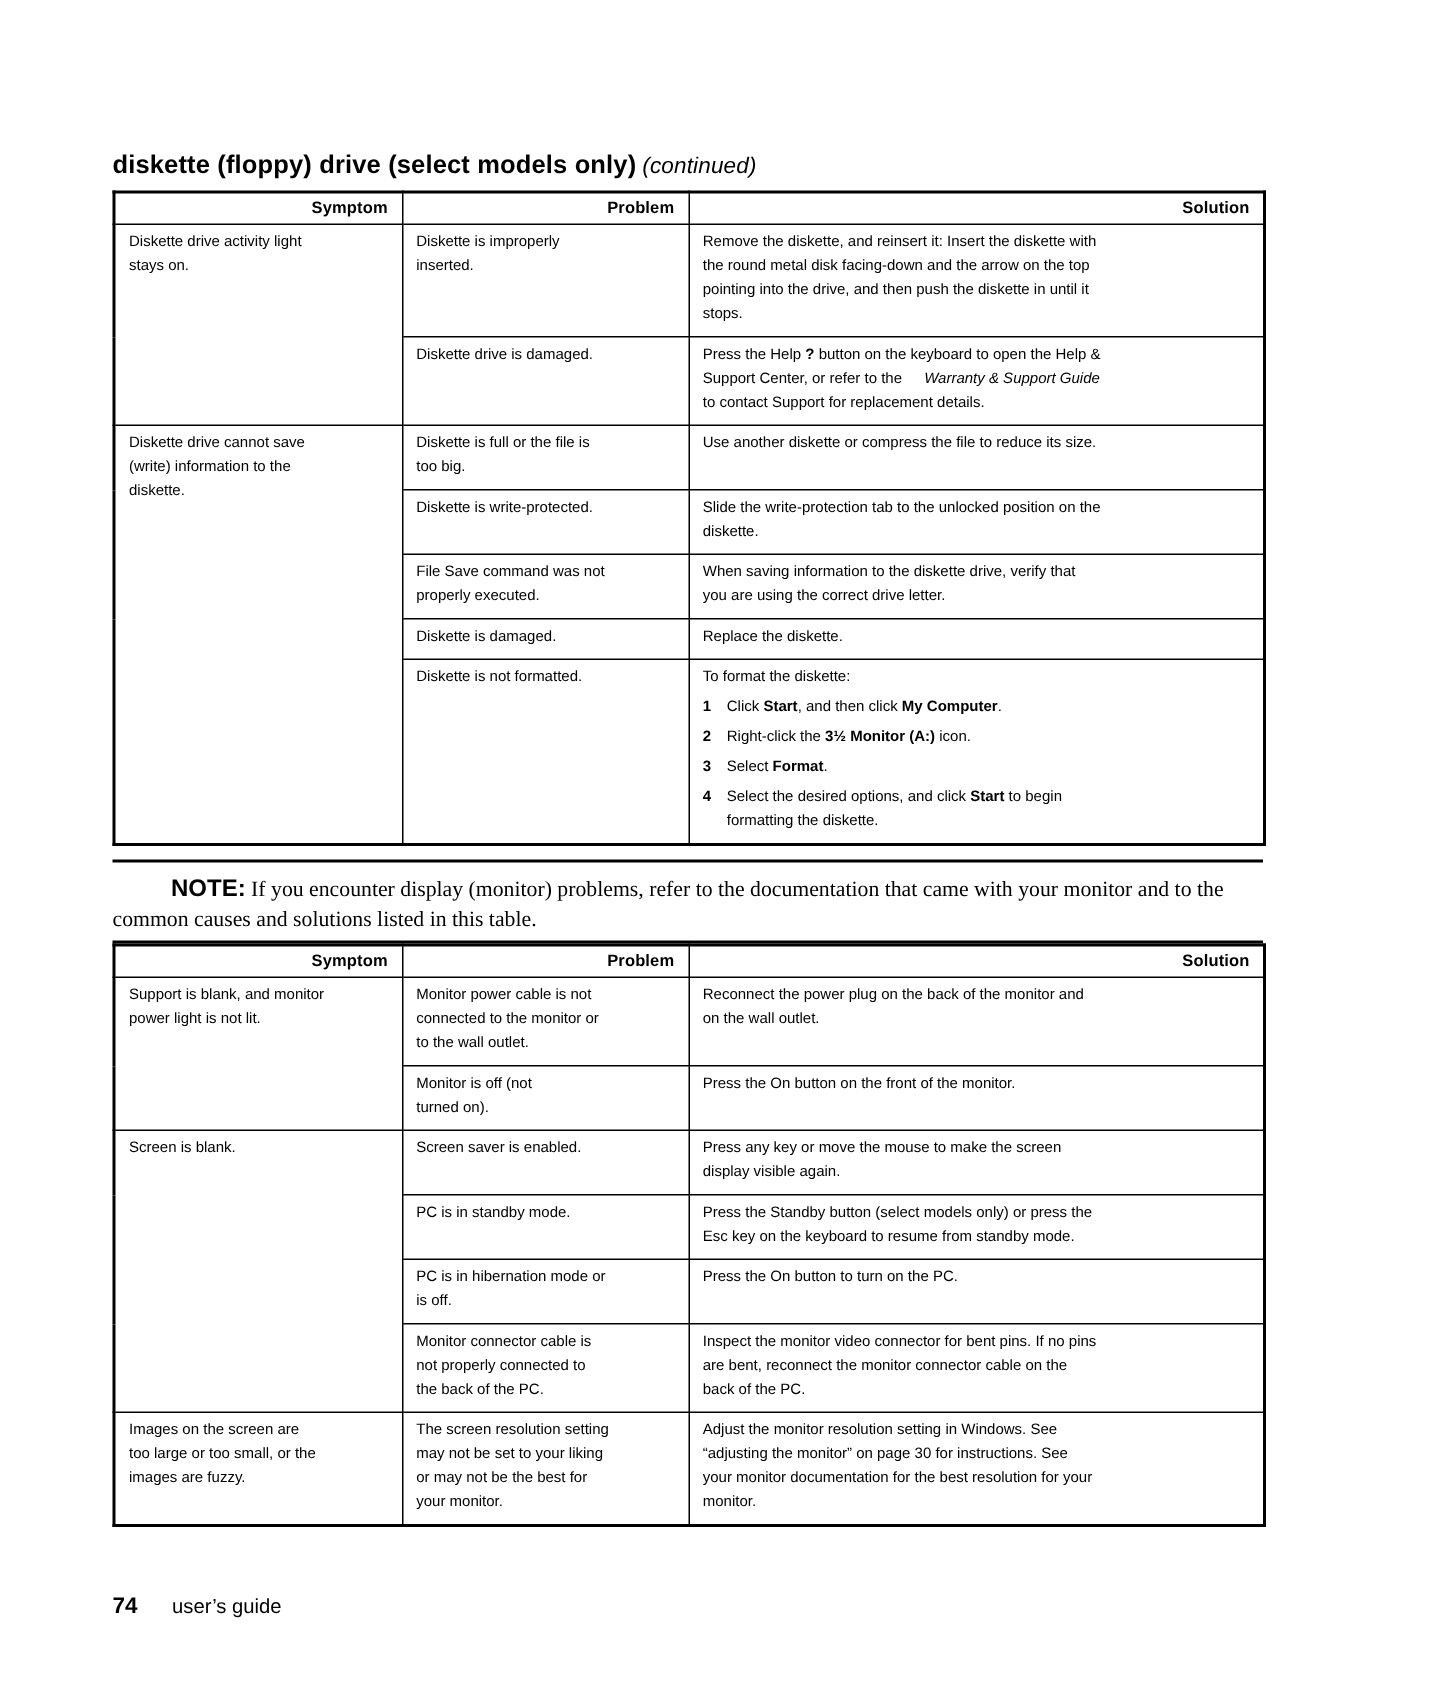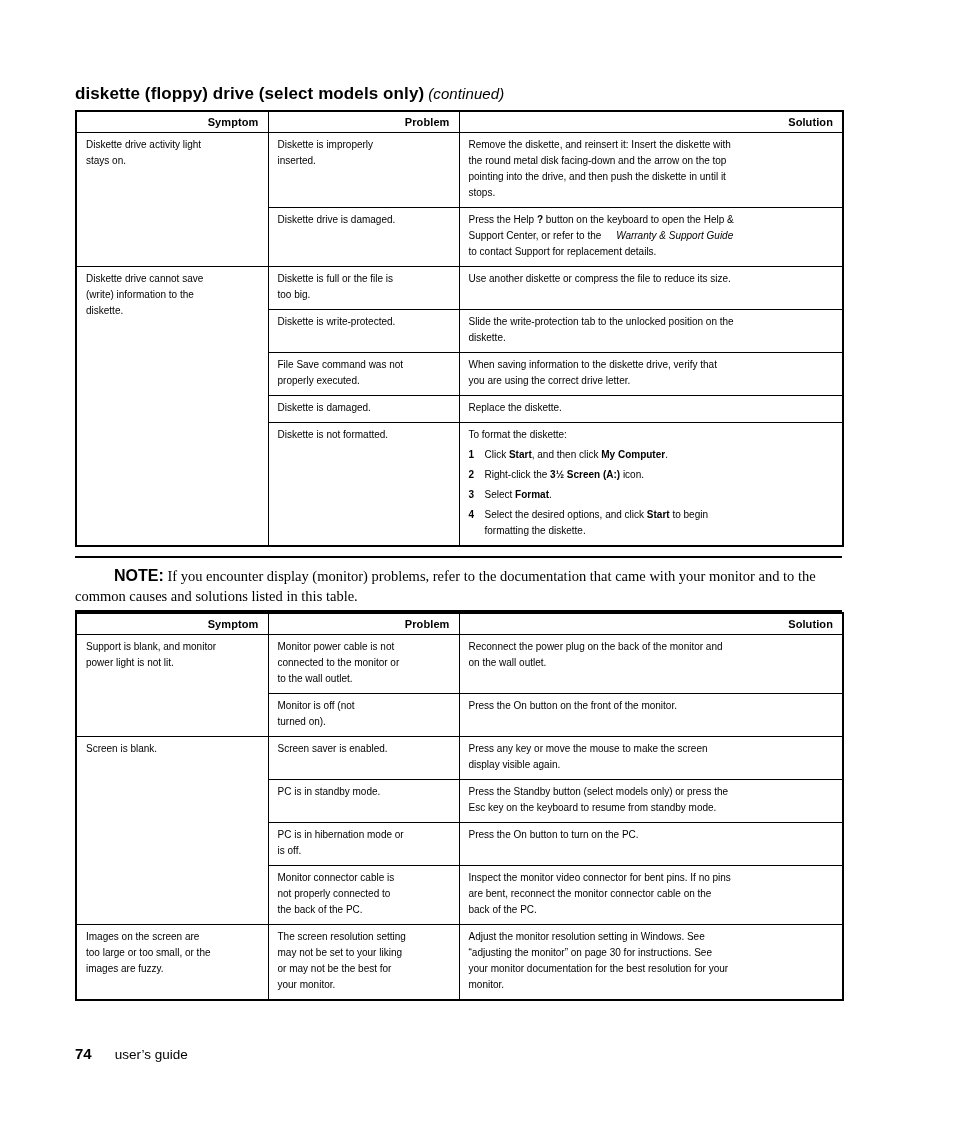--- a/index.html
+++ b/index.html
@@ -12,21 +12,21 @@
     height: 1123px;
     overflow: hidden;
     position: relative;
     font-family: "Liberation Sans", "DejaVu Sans", sans-serif;
     color: #000;
     -webkit-font-smoothing: antialiased;
   }
   .page {
     position: absolute;
     left: 75px;
-    top: 84px;
+    top: 100px;
     width: 767px;
   }
   .sec-title {
     font-size: 17px;
     font-weight: bold;
     line-height: 20px;
     margin: 0 0 6px 0;
     letter-spacing: 0.1px;
   }
   .sec-title .cont {
@@ -163,21 +163,21 @@
           <td class="problem">Diskette is damaged.</td>
           <td class="solution"><span class="sol-runs"><span>Replace the diskette.</span></span></td>
         </tr>
         <tr>
           <td class="problem">Diskette is not formatted.</td>
           <td class="solution"><span class="sol-runs"><span>To format the diskette:</span></span><div class="li">
               <span class="num">1</span>
               <span class="litext"><span>Click </span><span style="font-weight: bold;">Start</span><span>, and then click </span><span style="font-weight: bold;">My Computer</span><span>.</span></span>
             </div><div class="li">
               <span class="num">2</span>
-              <span class="litext"><span>Right-click the </span><span style="font-weight: bold;">3½ Screen (A:)</span><span> icon.</span></span>
+              <span class="litext"><span>Right-click the </span><span style="font-weight: bold;">3½ Monitor (A:)</span><span> icon.</span></span>
             </div><div class="li">
               <span class="num">3</span>
               <span class="litext"><span>Select </span><span style="font-weight: bold;">Format</span><span>.</span></span>
             </div><div class="li">
               <span class="num">4</span>
               <span class="litext"><span>Select the desired options, and click </span><span style="font-weight: bold;">Start</span><span> to begin
 formatting the diskette.</span></span>
             </div></td>
         </tr>
       </tbody>

